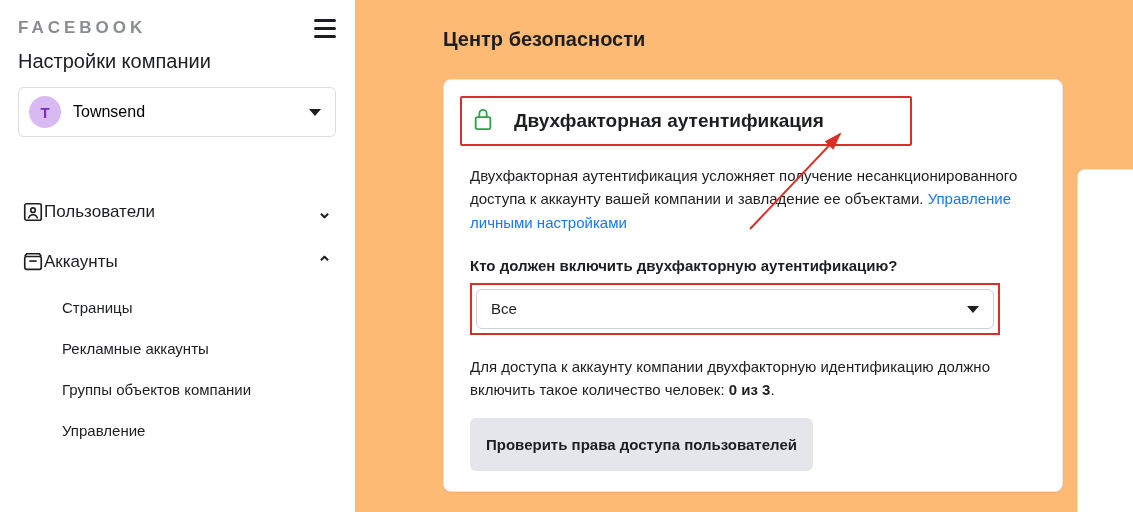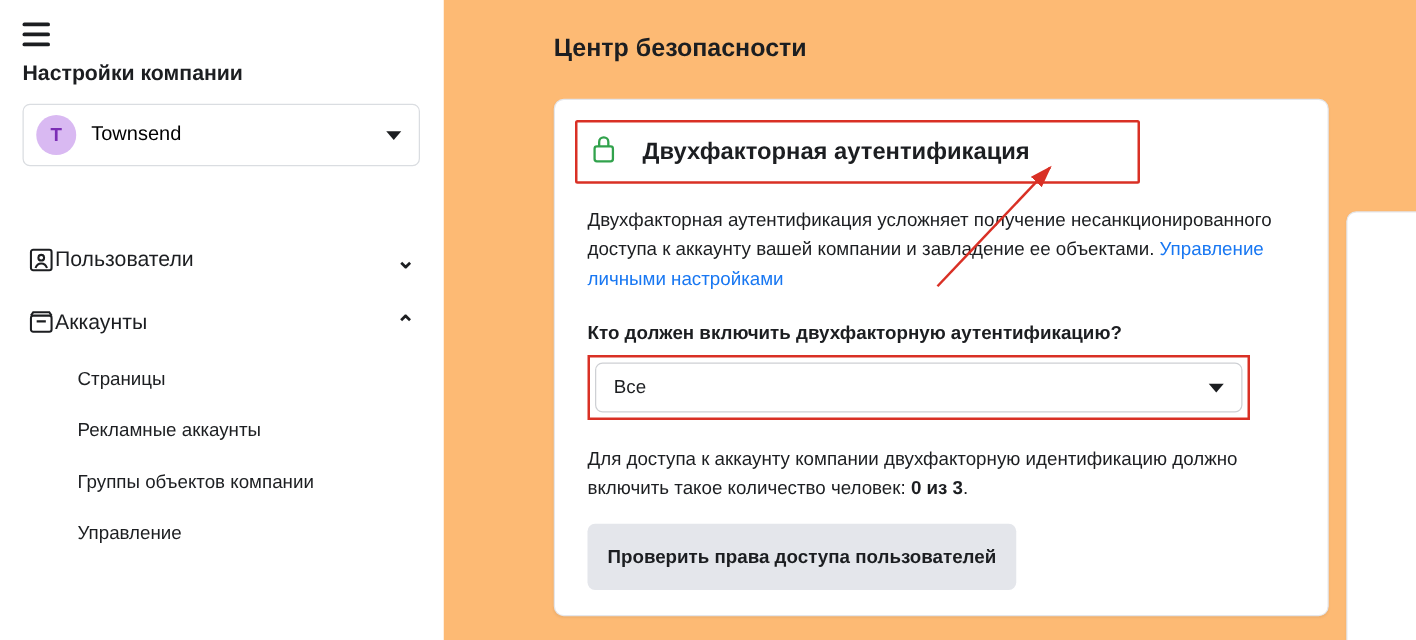--- a/index.html
+++ b/index.html
@@ -24,22 +24,22 @@
       font-weight: 700;
       letter-spacing: 4px;
       color: #8a8d91;
       font-size: 17px;
     }
     .hamburger {
       display: flex; flex-direction: column; gap: 5px; cursor: pointer;
     }
     .hamburger span { width: 22px; height: 3px; background: #1c1e21; border-radius: 2px; }
     .page-sub {
-      font-size: 17px;
-      font-weight: 700;
+      font-size: 20px;
+      font-weight: 400;
       color: #1c1e21;
       margin-top: 12px;
       margin-bottom: 14px;
     }
     .company-select {
       display: flex; align-items: center; justify-content: space-between;
       border: 1px solid #dadde1;
       border-radius: 6px;
       padding: 8px 14px 8px 10px;
       cursor: pointer;
@@ -168,20 +168,21 @@
       top: 124px;
       pointer-events: none;
     }
   </style>
 </head>
 <body>
 
 <div class="layout">
   <aside class="sidebar">
     <div class="topbar">
+      <div class="logo">FACEBOOK</div>
       <div class="hamburger">
         <span></span>
           <span></span>
           <span></span>
       </div>
     </div>
     <div class="page-sub">Настройки компании</div>
     <div class="company-select">
       <div class="company-left">
         <div class="avatar">T</div>

